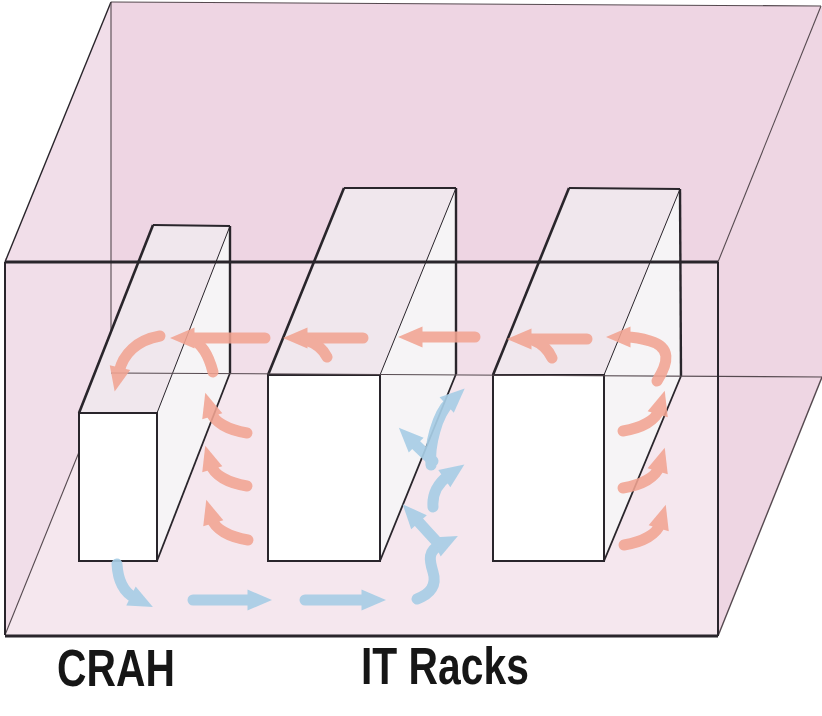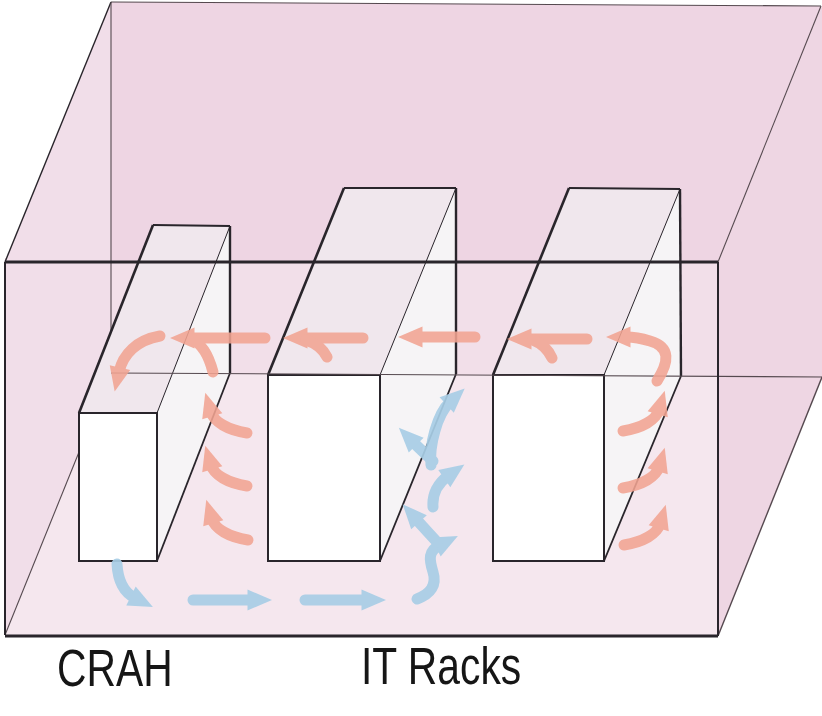--- a/index.html
+++ b/index.html
@@ -2,20 +2,21 @@
 <html style="--ceiling-color: #eed5e3; --left-wall-color: #f1dee9; --back-wall-color: #f2dfe9; --right-wall-color: #eed6e3; --floor-color: #f5e7ee; --rack-front-color: #ffffff; --rack-top-color: #f0e7ed; --rack-side-color: #f6f4f6; --outline-strong: #29252b; --outline-thin: #55494f; --label-text-color: #161616; --background: #ffffff; --hot-air-color: #f2a492; --cold-air-color: #a8cee6;"><head>
 <meta charset="utf-8">
 <style>
   html,body{margin:0;padding:0;background:#fff;}
   .stage{
     position:relative;
     width:822px;height:716px;
     background:var(--background,#fff);
     overflow:hidden;
     font-family:"Liberation Sans", sans-serif;
+    font-weight:bold;
   }
   .stage svg{position:absolute;left:0;top:0;}
   .lbl{
     position:absolute;
     font-family:"Liberation Sans", sans-serif;
     font-size:51px;
     line-height:54px;
     color:var(--label-text-color,#161616);
     transform:scaleX(.80);
     transform-origin:0 0;

